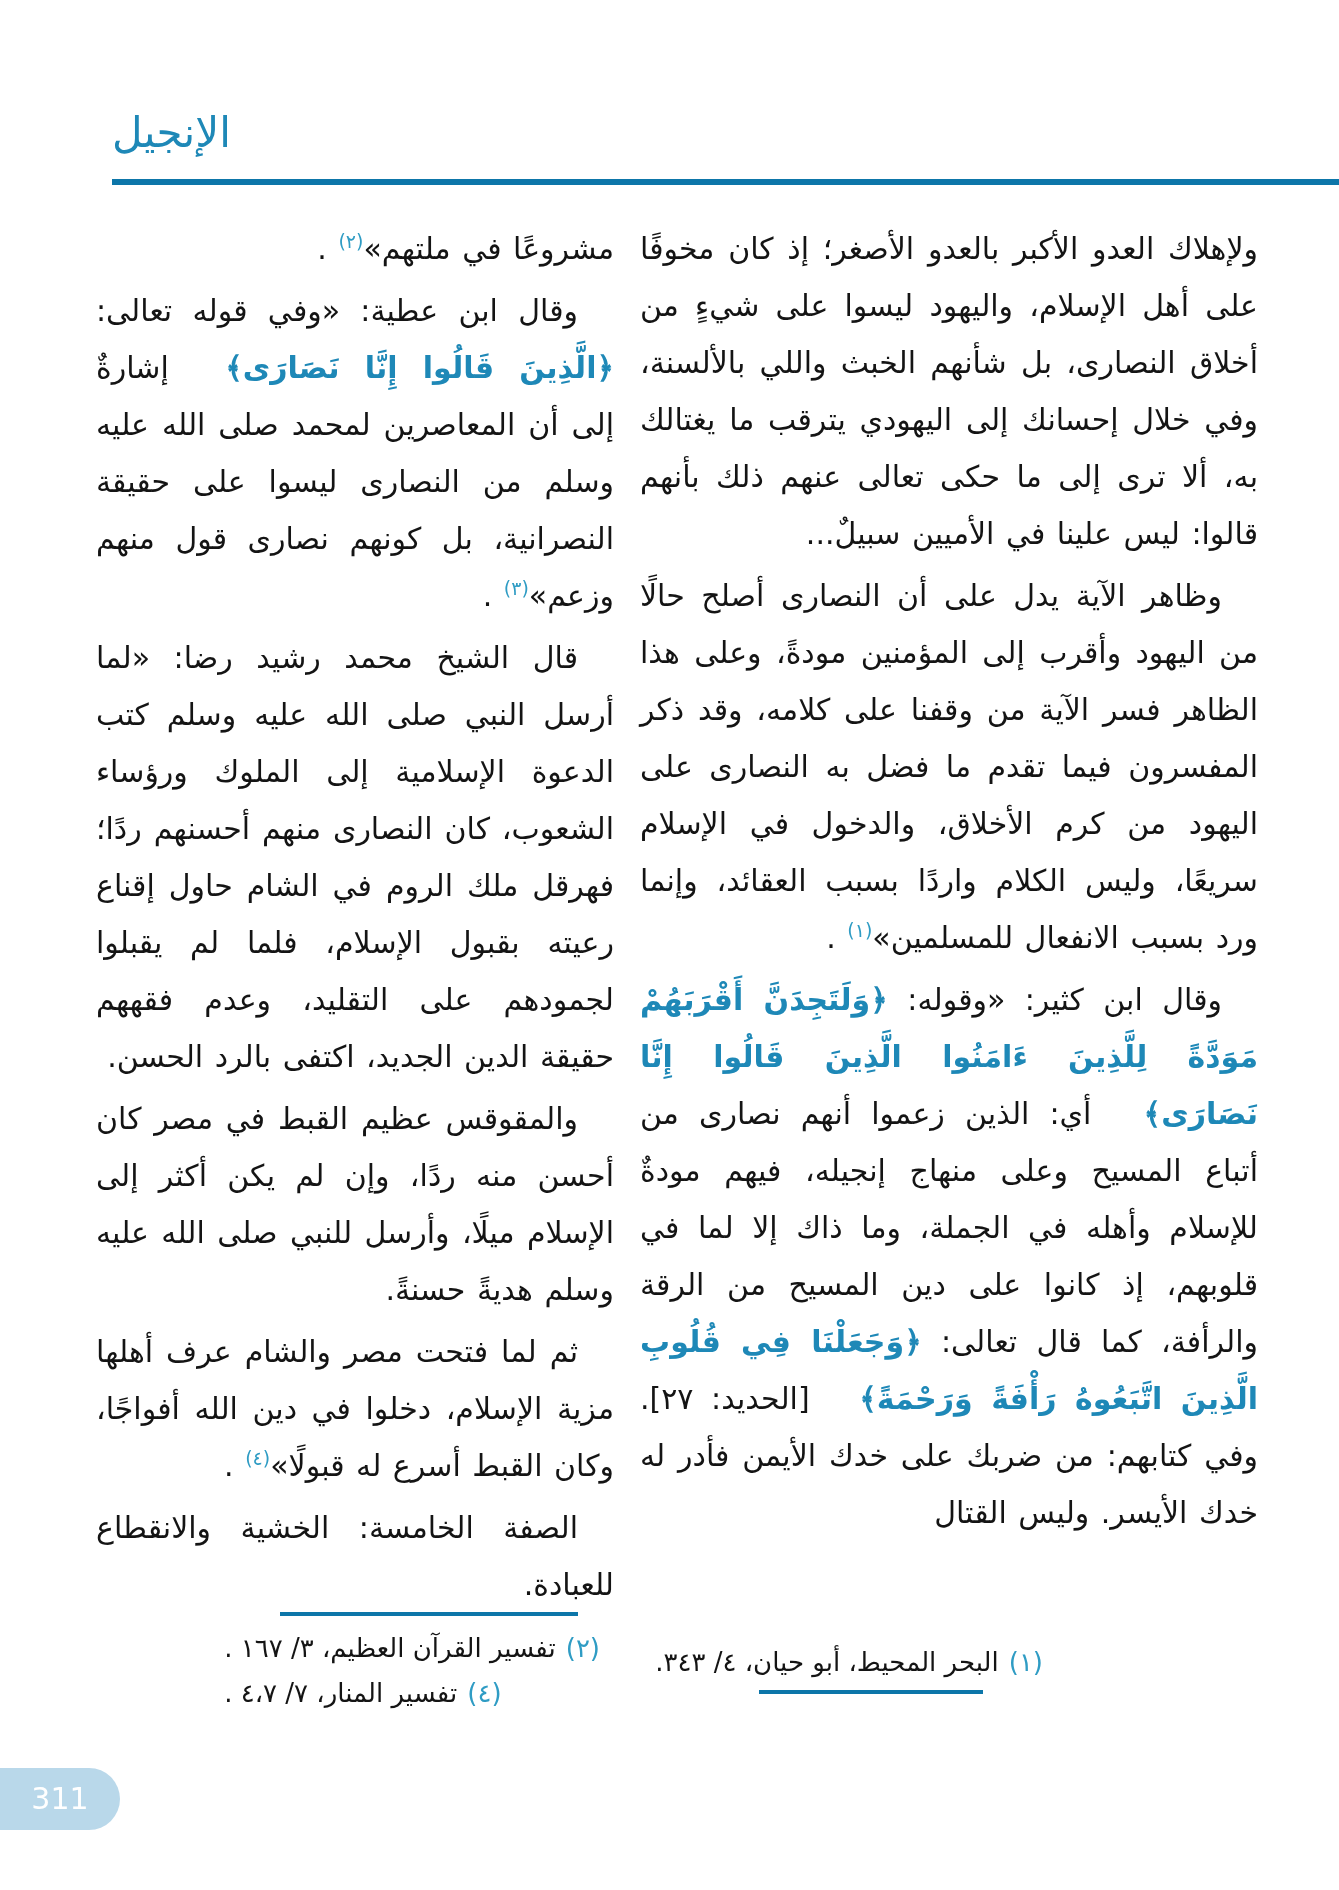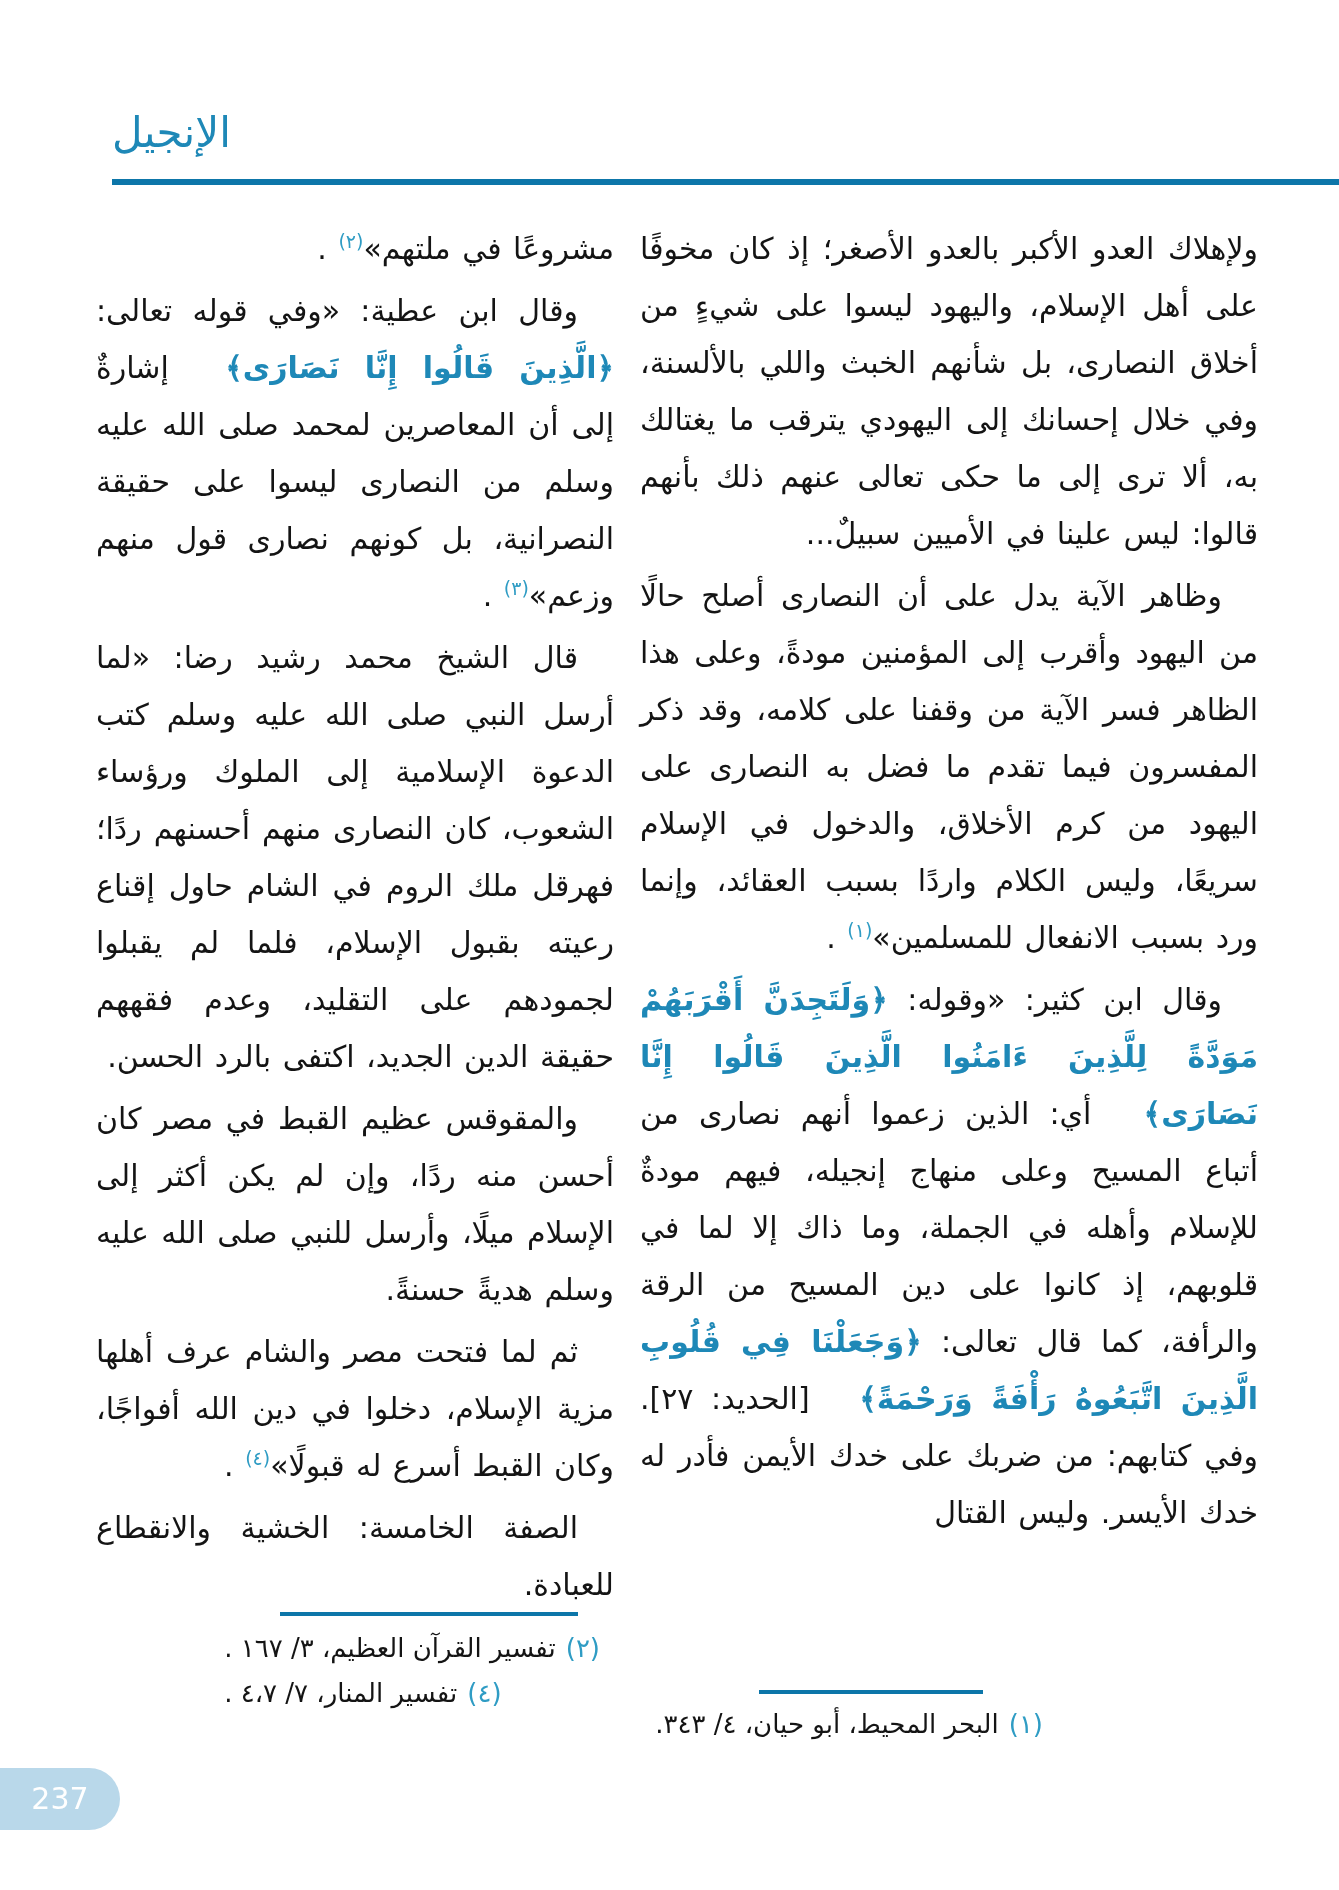--- a/index.html
+++ b/index.html
@@ -45,21 +45,21 @@
   
   .fnrule{position:absolute;height:4px;background:var(--accent,#0d76a9);}
   .fnrule-left{left:280px;top:1612px;width:298px;}
   .fnrule-right{right:356px;top:1690px;width:224px;}
   .fnblock{
     position:absolute;direction:rtl;text-align:left;
     font-size:26px;line-height:45px;color:var(--body-text,#141414);
     white-space:nowrap;
   }
   .fn-left{top:1626px;right:739px;}
-  .fn-right{top:1702px;right:296px;}
+  .fn-right{top:1640px;right:296px;}
   .fn-item{margin:0;}
   .fn-marker{color:var(--ref-blue,#2f9cc4);margin-left:10px;}
   .fn-text{}
   
   .pill{
     position:absolute;left:0;top:1768px;
     width:120px;height:62px;
     background:var(--pill-bg,#b9d8ea);
     border-radius:0 34px 34px 0;
     text-align:center;line-height:62px;
@@ -103,17 +103,17 @@
       <div class="fn-item"><span class="fn-marker">(٢)</span><span class="fn-text">تفسير القرآن العظيم، ٣/ ١٦٧ .</span></div>
       <div class="fn-item"><span class="fn-marker">(٤)</span><span class="fn-text">تفسير المنار، ٧/ ٤،٧ .</span></div>
     </div>
 
   <div class="fnrule fnrule-right"></div>
   <div class="fnblock fn-right" id="fn-right">
       <div class="fn-item"><span class="fn-marker">(١)</span><span class="fn-text">البحر المحيط، أبو حيان، ٤/ ٣٤٣.</span></div>
     </div>
 
   <div class="pill">
-    <span>237</span>
+    <span>311</span>
   </div>
 
 
 </div>
 
 </body></html>

